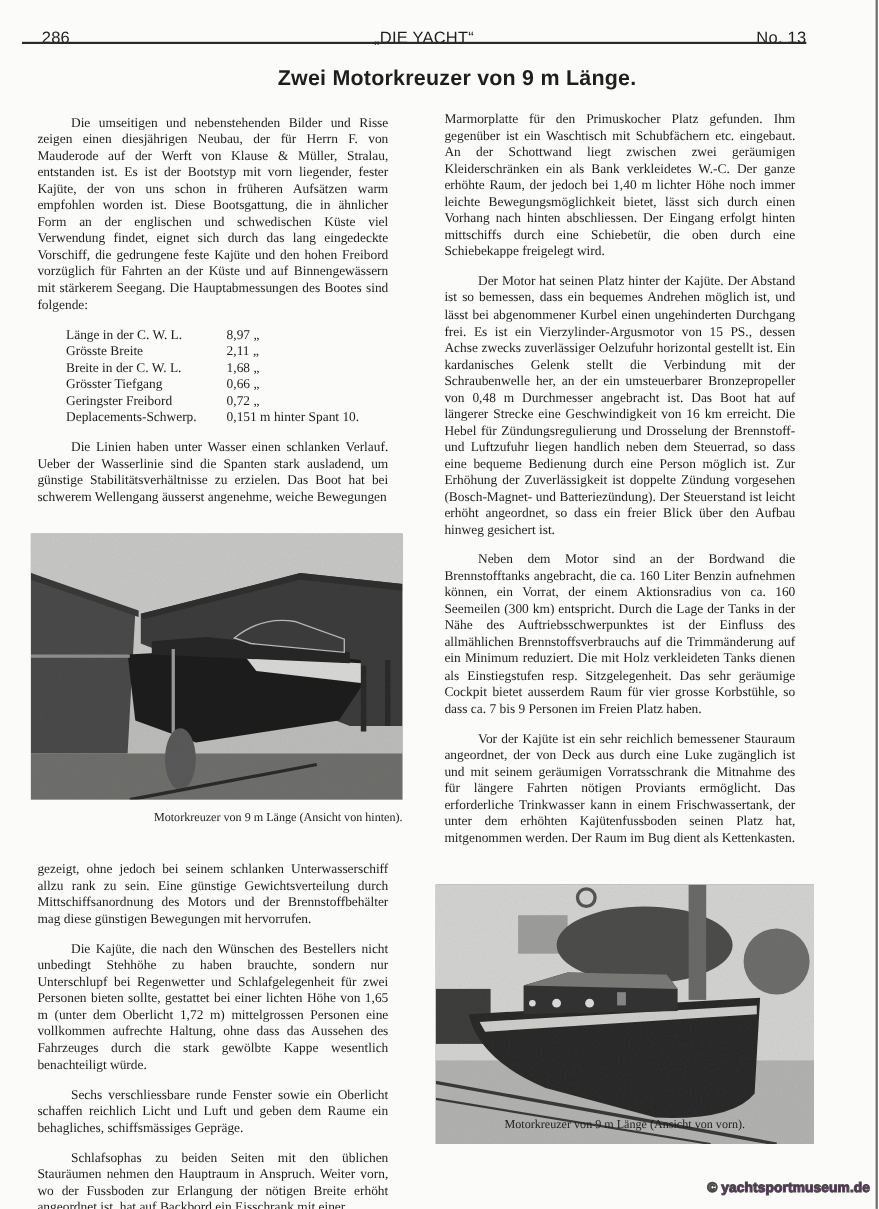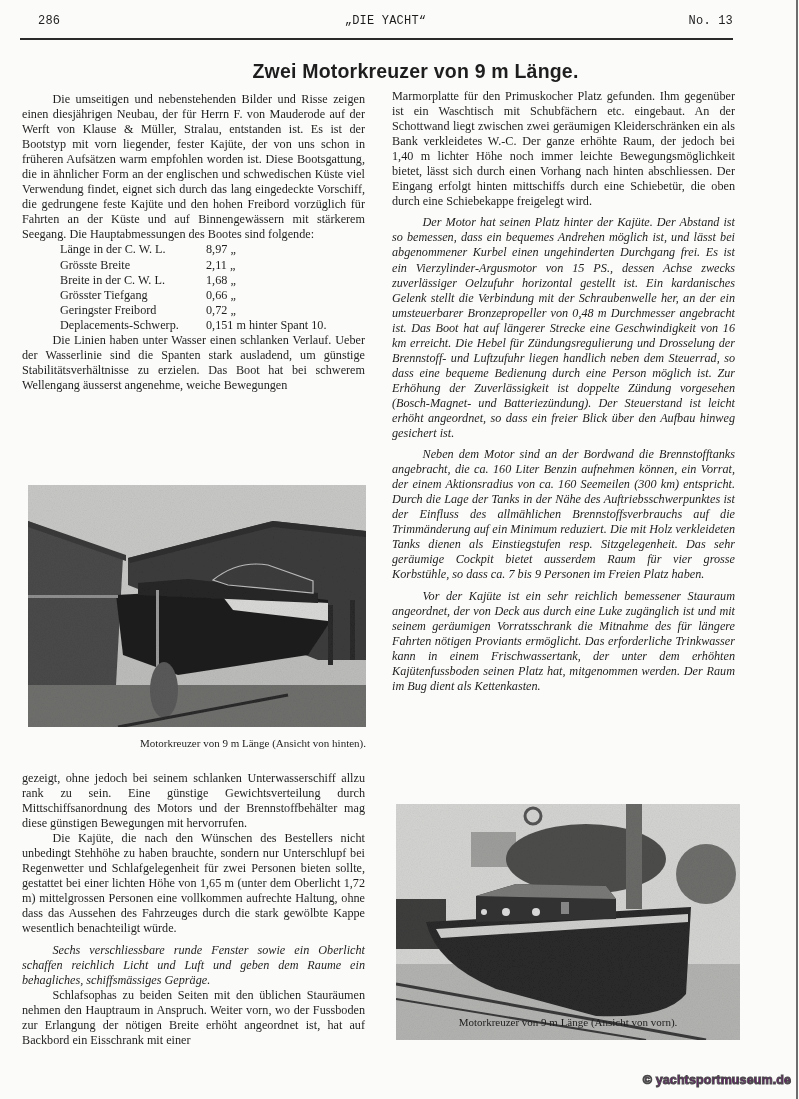--- a/index.html
+++ b/index.html
@@ -3,32 +3,32 @@
 <meta charset="utf-8">
 <style>
   html, body { margin: 0; padding: 0; }
   body {
     width: 799px; height: 1099px; position: relative; overflow: hidden;
     background: #fbfbfa;
     font-family: "Liberation Serif", "DejaVu Serif", serif;
     color: #1e1e1e;
   }
   .scan-edge { position: absolute; top: 0; right: 1px; width: 2px; height: 1099px; background: #6d6d6d; }
-  .header { position: absolute; left: 38px; top: 14px; width: 695px; height: 18px;
-    font-family: Liberation Mono, monospace; font-size: 12px; letter-spacing: 0.2px; }
+  .header { position: absolute; left: 38px; top: 26px; width: 695px; height: 18px;
+    font-family: Liberation Sans, sans-serif; font-size: 15px; letter-spacing: 0.2px; }
   .header .pageno { position: absolute; left: 0; top: 0; }
   .header .journal { position: absolute; left: 0; width: 100%; text-align: center; top: 0; }
   .header .issue { position: absolute; right: 0; top: 0; }
   .header-rule { position: absolute; left: 20px; top: 38px; width: 713px; height: 2px; background: #2a2a2a; }
   .title { position: absolute; left: 0; width: 799px; top: 60px; text-align: center;
     font-family: "Liberation Sans", "DejaVu Sans", sans-serif; font-weight: bold; font-size: 19.5px; letter-spacing: 0.2px; padding-left: 16px; }
   .col { position: absolute; font-size: 12.2px; line-height: 15.05px; text-align: justify; }
-  .col p { margin: 0; text-indent: 2.5em; }
+  .col p { margin: 12px; text-indent: 2.5em; }
   .col p.cont { text-indent: 0; }
-  .col p.gap { margin-top: 6px; font-style: italic; }
+  .col p.gap { margin-top: 6px; }
   .col-left-top { left: 22px; top: 92px; width: 343px; }
   .col-left-bottom { left: 22px; top: 771px; width: 343px; }
   .col-right { left: 392px; top: 89px; width: 343px; }
   table.dims { border-collapse: collapse; margin-left: 38px; font-size: 12.2px; line-height: 15.05px; }
   table.dims td { padding: 0; vertical-align: top; }
   table.dims td.k { width: 146px; }
   .photo { position: absolute; overflow: hidden; background: #9a9a9a; }
   .photo svg { display: block; width: 100%; height: 100%; }
   .photo-1 { left: 28px; top: 485px; width: 338px; height: 242px; }
   .photo-2 { left: 396px; top: 804px; width: 344px; height: 236px; }

